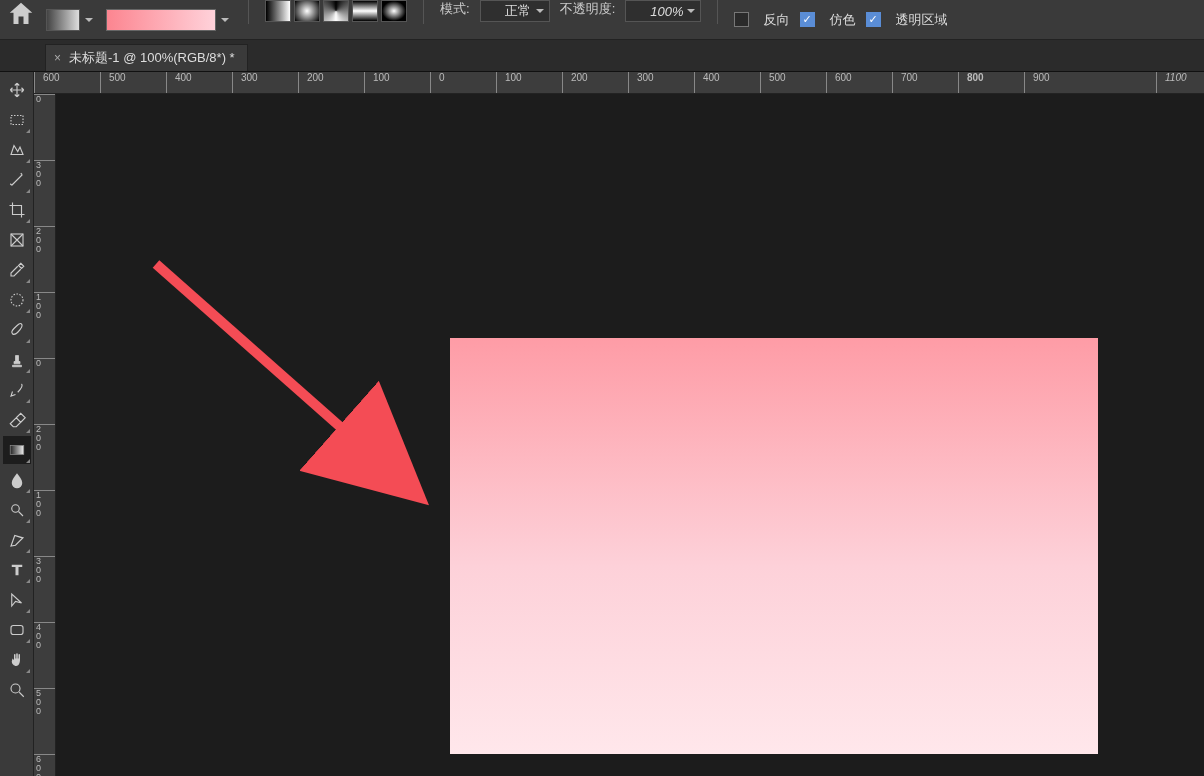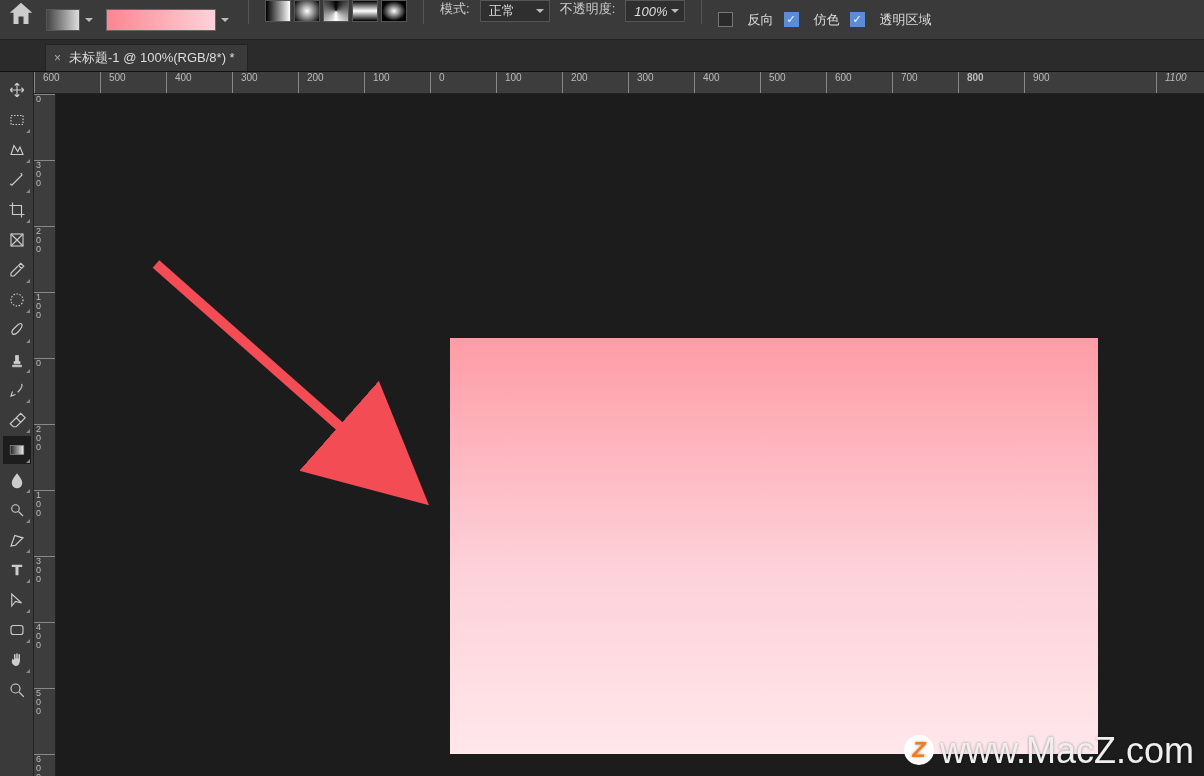--- a/index.html
+++ b/index.html
@@ -45,21 +45,21 @@
   }
   .g-linear { background: linear-gradient(to right,#000,#fff); }
   .g-radial { background: radial-gradient(circle,#fff,#000); }
   .g-angle  { background: conic-gradient(#000,#fff,#000); }
   .g-reflect{ background: linear-gradient(to bottom,#000,#fff,#000); }
   .g-diamond{ background: radial-gradient(ellipse at center,#fff,#000 70%); }
   .opt-label { color:#ccc; }
   .select-wrap {
     display:flex; align-items:center; gap:2px;
     border:1px solid #555; background:#2f2f2f; height:22px;
-    padding:0 4px 0 8px; min-width:70px; justify-content:space-between;
+    padding:0 4px 0 24px; min-width:70px; justify-content:space-between;
   }
   .select-wrap-sm { min-width:54px;font-style:italic; }
   .check {
     width:15px; height:15px; border:1px solid #777; background:#2a2a2a;
     display:inline-flex; align-items:center; justify-content:center;
     margin-right:4px;
   }
   .check.on { background:#5a8dd6; border-color:#5a8dd6; }
   .check.on::after { content:"✓"; color:#fff; font-size:11px; }
   .check-wrap { display:flex; align-items:center; gap:11px; }
@@ -414,17 +414,14 @@
   <div class="canvas-area">
     <div class="art"></div>
     <svg class="arrow" width="300" height="260">
       <defs>
           <marker id="ah" markerWidth="14" markerHeight="14" refX="10" refY="6" orient="auto">
             <path d="M0 0L12 6L0 12z" fill="#f44c55"></path>
           </marker>
         </defs>
       <line x1="4" y1="4" x2="262" y2="232" stroke="#f44c55" stroke-width="10" marker-end="url(#ah)"></line>
     </svg>
-    <div class="watermark">
-      <span class="wm-z">Z</span><span>www.MacZ.com</span>
-    </div>
   </div>
 </div>
 
 </body></html>

